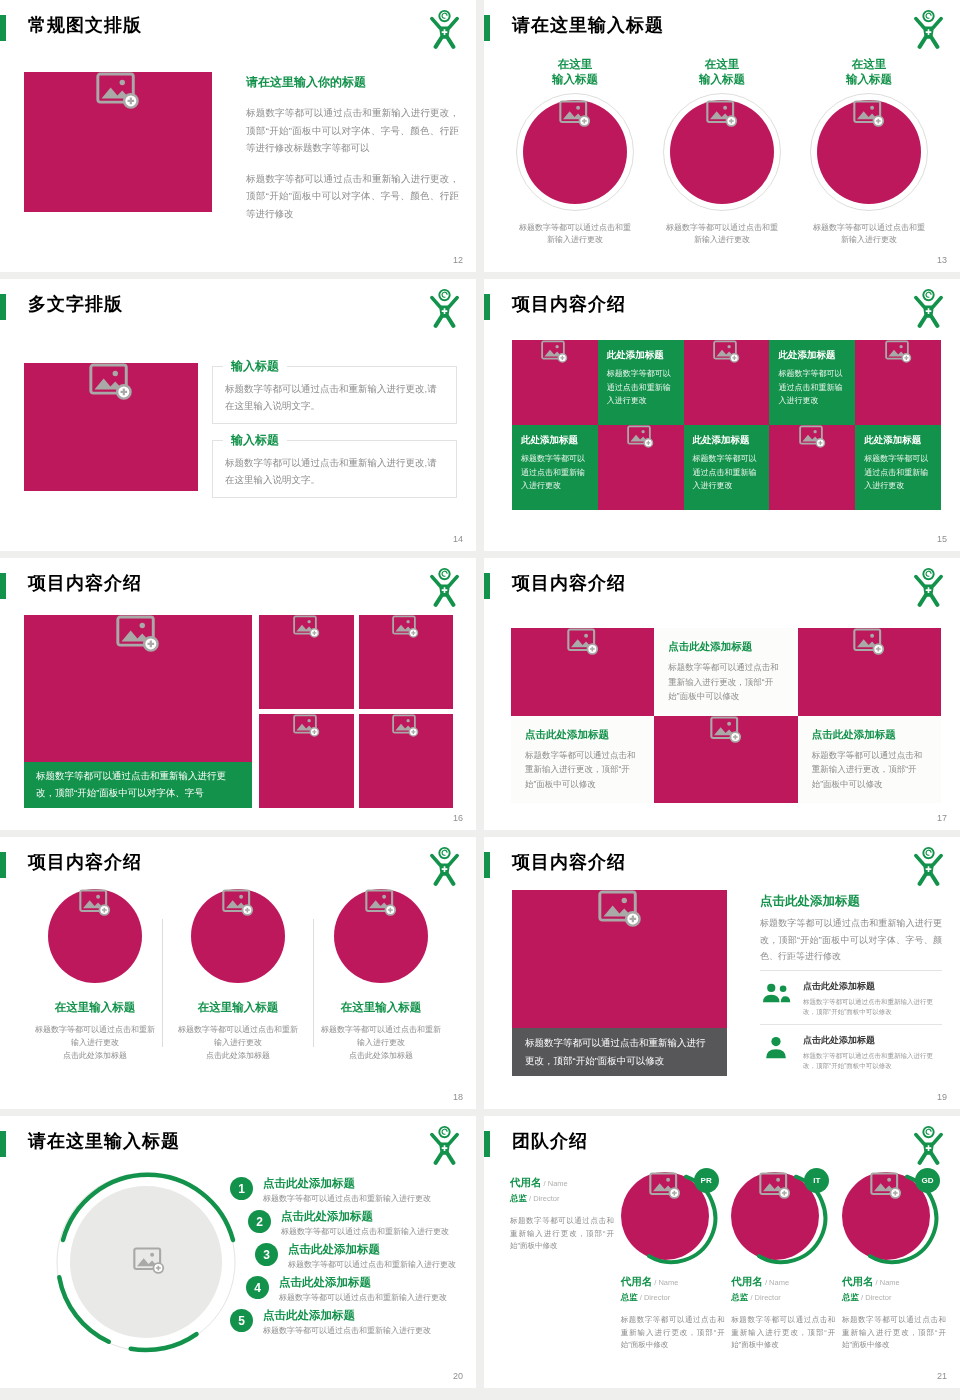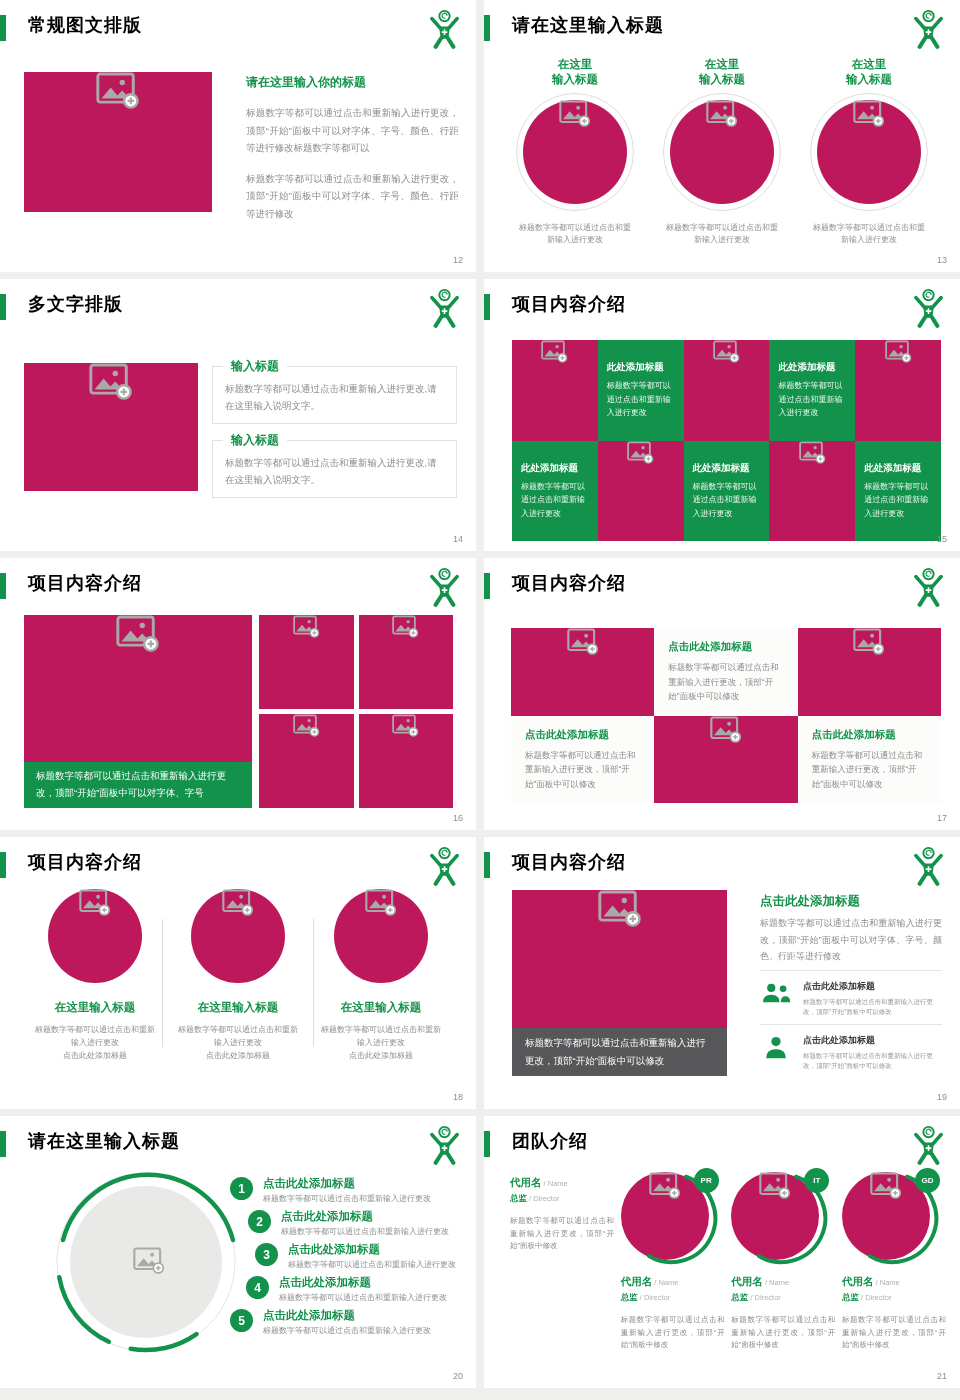--- a/index.html
+++ b/index.html
@@ -43,21 +43,21 @@
   .s14-b   { position:absolute; left:212px; width:245px; border:1px solid #e2e2e0;
              padding:13px 12px 9px; background:#fff; }
   .s14-b1 { top:87px; } .s14-b2 { top:161px; }
   .s14-bt { position:absolute; top:-9px; left:10px; background:#fff; padding:0 8px;
             font-size:12px; font-weight:700; color:#12924a; }
   .s14-bx { font-size:9.5px; color:#8c8c8c; line-height:17px; }
 
   
   .s15-grid { position:absolute; left:28px; top:61px; width:429px; height:170px;
               display:grid; grid-template-columns:repeat(5,1fr); grid-template-rows:1fr 1fr; }
-  .s15-g { background:#12924a; color:#fff; padding:21px 9px; }
+  .s15-g { background:#12924a; color:#fff; padding:9px 9px; }
   .s15-gt { font-size:9.5px; font-weight:700; margin-bottom:5px; }
   .s15-gx { font-size:8px; line-height:13.5px; color:rgba(255,255,255,.93); }
 
   
   .s16-big { position:absolute; left:24px; top:57px; width:228px; height:193px; }
   .s16-cap { position:absolute; left:0; right:0; bottom:0; background:#12924a; color:#fff;
              font-size:9.5px; line-height:16.5px; padding:6px 12px; height:46px; }
   .s16-grid { position:absolute; left:259px; top:57px; width:194px; height:193px;
               display:grid; grid-template-columns:1fr 1fr; grid-template-rows:1fr 1fr; gap:5px; }
 

